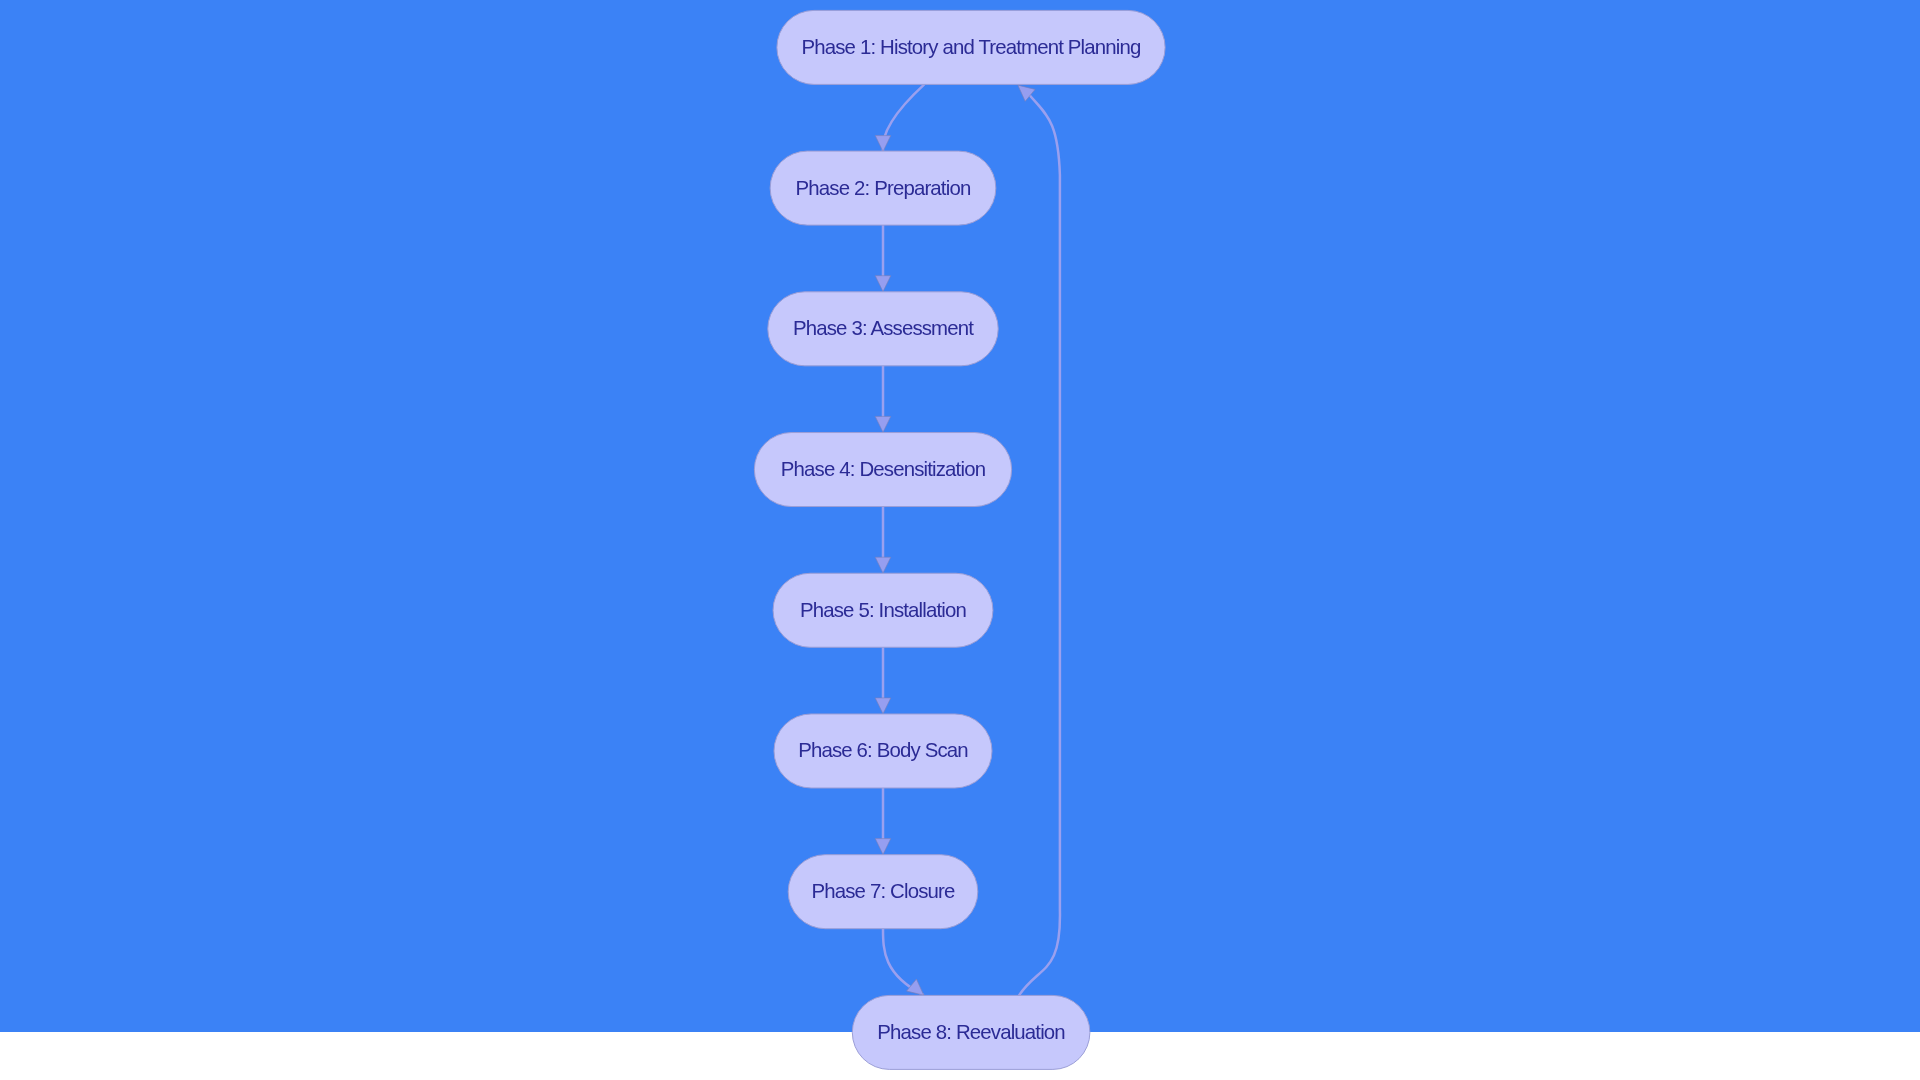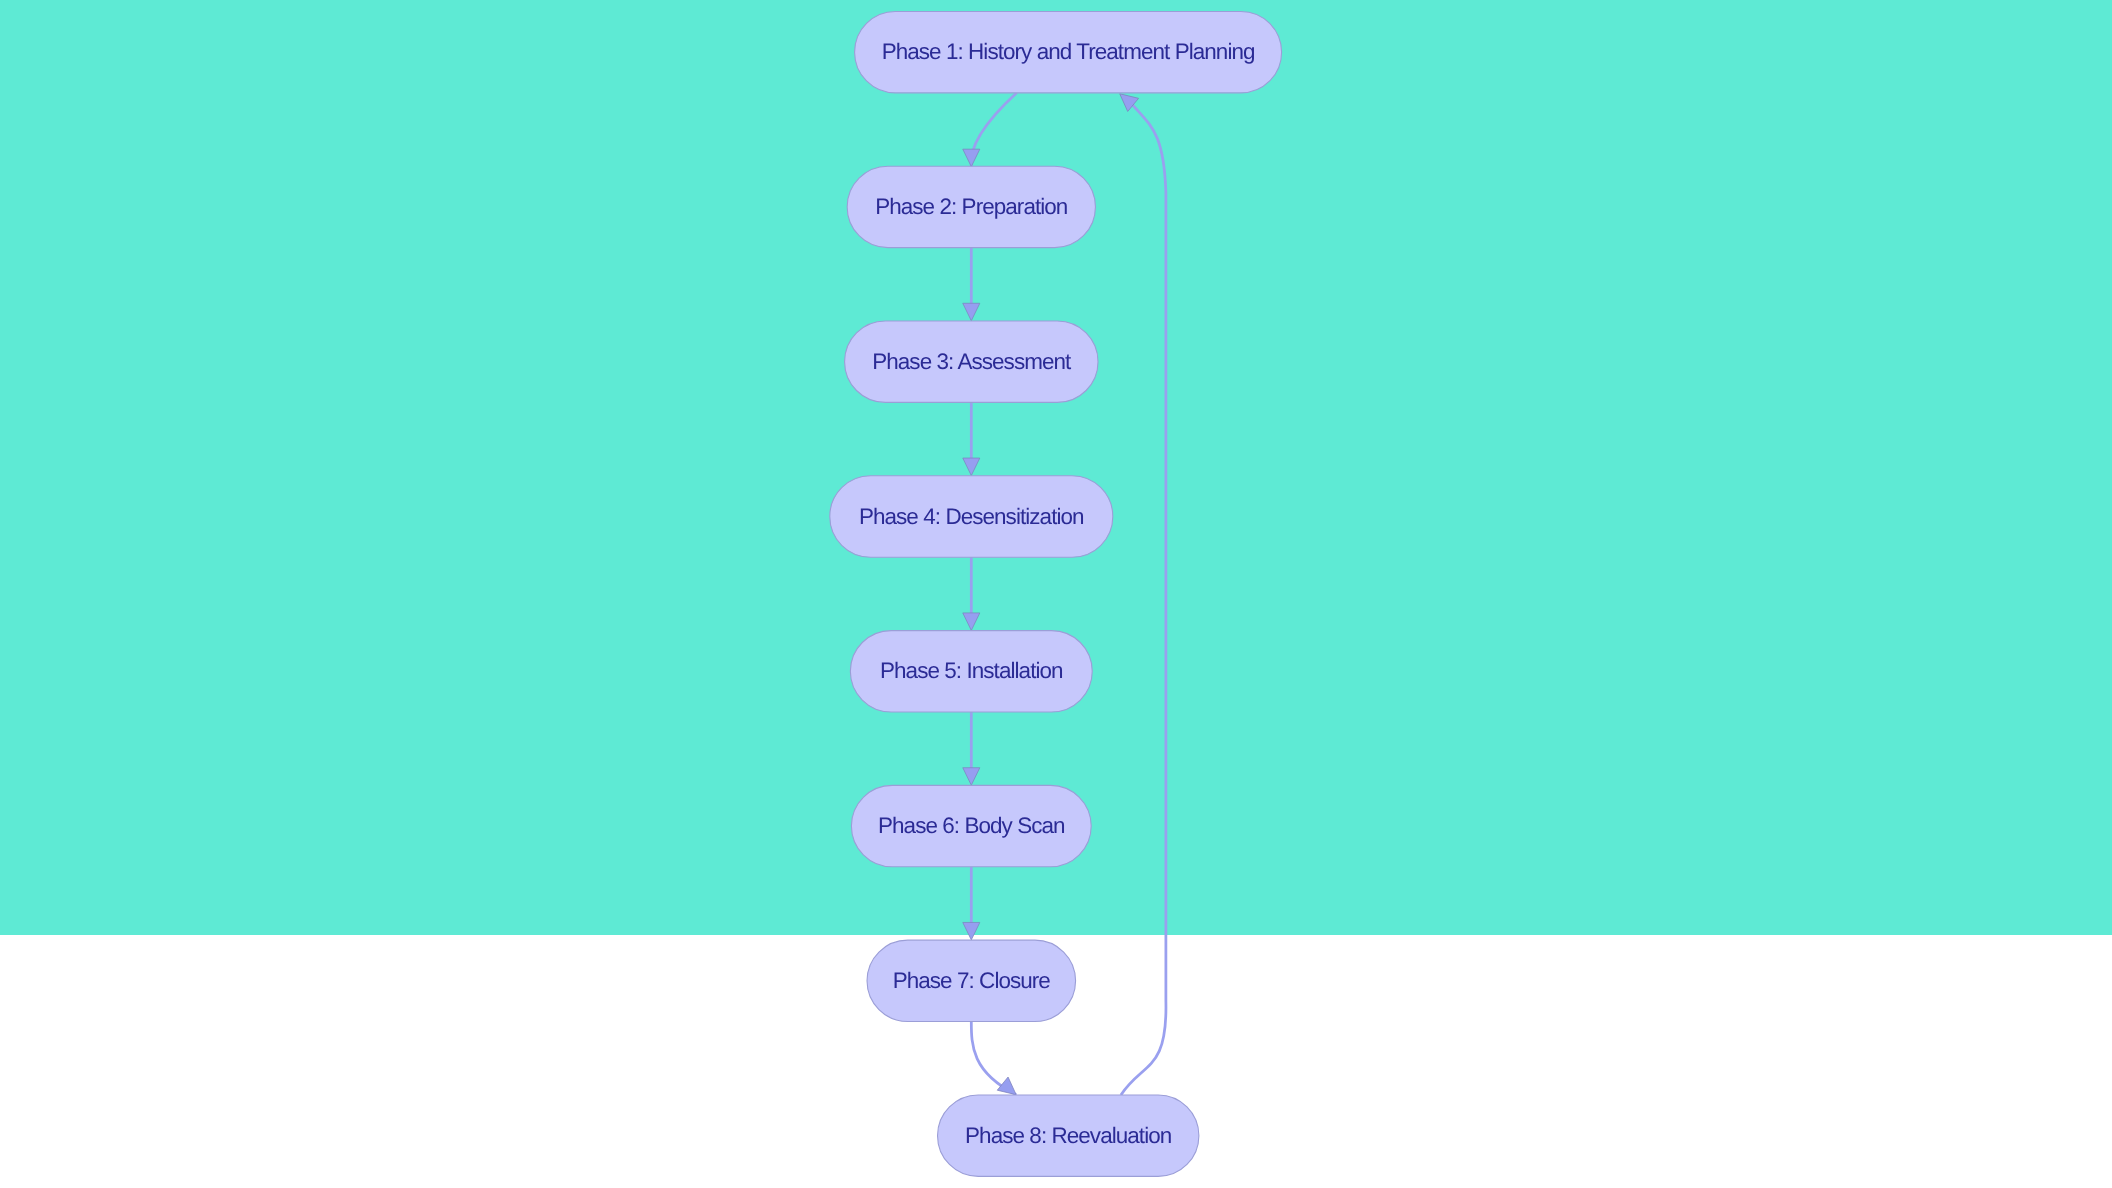--- a/index.html
+++ b/index.html
@@ -1,17 +1,17 @@
 <!DOCTYPE html>
 <html><head>
 <meta charset="utf-8">
 <title>Eight Phase Process Flowchart</title>
 <style>
   html,body{margin:0;padding:0;width:1920px;height:1080px;overflow:hidden;background:#ffffff;}
-  #stage{position:relative;width:1920px;height:850px;background:#5eead4;}
+  #stage{position:relative;width:1920px;height:1032px;background:#3b82f6;}
   #chart{display:block;}
   .node-shape{fill:#c6c8fc;stroke:#9b9ed7;stroke-width:1;}
   .node-label{font-family:"Liberation Sans",sans-serif;font-size:20.4px;letter-spacing:-0.84px;
               dominant-baseline:alphabetic;text-anchor:middle;fill:#2b2b95;}
   .edge-line{fill:none;stroke:#9aa0ef;stroke-width:2.5;stroke-linecap:butt;}
   .edge-arrowhead{fill:#969ef0;stroke:#7a7fb8;stroke-width:0.6;stroke-linejoin:miter;}
 </style>
 </head>
 <body>
 

